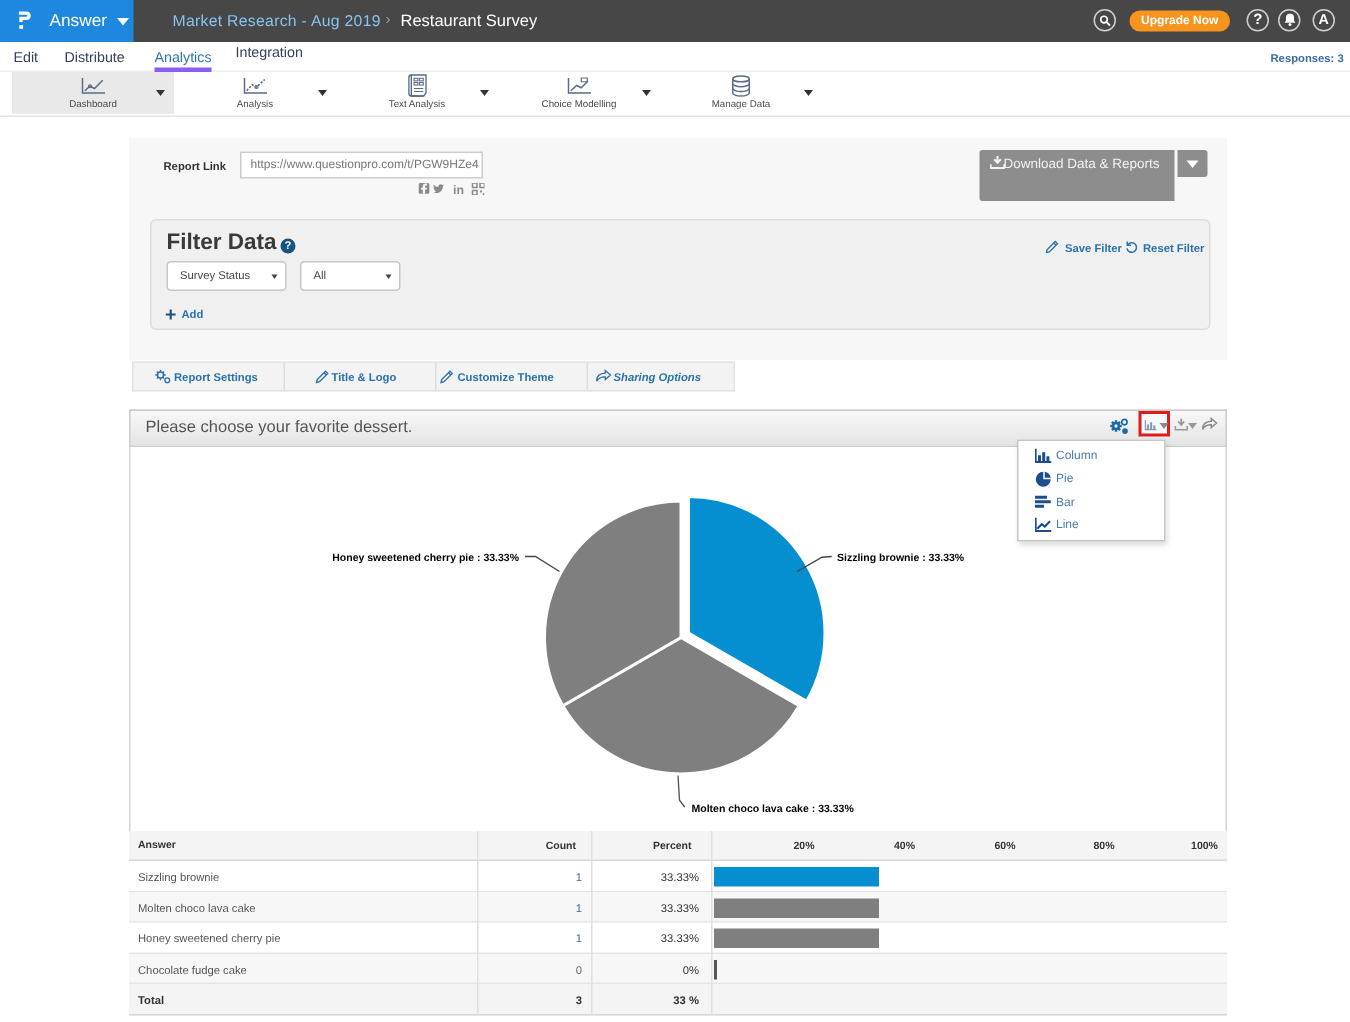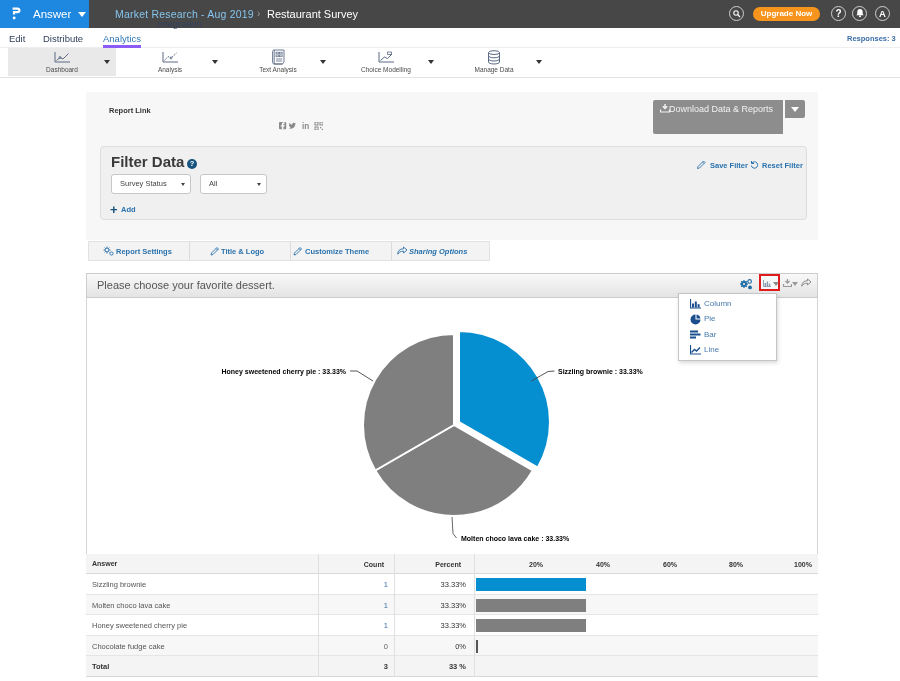--- a/index.html
+++ b/index.html
@@ -37,21 +37,21 @@
   <svg class="abs" style="left:856px;top:9px;" width="8" height="9" viewBox="0 0 8 9">
       <path d="M4 0 C2.2 0 1.3 1.2 1.3 2.8 L1.3 4.8 L0.4 6.2 L7.6 6.2 L6.7 4.8 L6.7 2.8 C6.7 1.2 5.8 0 4 0 Z" fill="#fff"></path>
       <circle cx="4" cy="7.3" r="1" fill="#fff"></circle>
     </svg>
   <div class="abs" style="left:875px;top:6px;width:15px;height:15px;border:1px solid #cfcfcf;border-radius:50%;color:#fff;font-size:9.5px;font-weight:bold;text-align:center;line-height:14px;">A</div>
 
   <div class="abs" style="left:0;top:28px;width:900px;height:20px;background:#fff;border-bottom:1px solid #eeeeee;"></div>
   <div class="abs" style="left:9px;top:33px;font-size:9.5px;color:#33415c;">Edit</div>
   <div class="abs" style="left:43px;top:33px;font-size:9.5px;color:#33415c;">Distribute</div>
   <div class="abs" style="left:103px;top:33px;font-size:9.5px;color:#2e76b5;border-bottom:4px solid #8b5cf6;padding-bottom:1px;">Analytics</div>
-  <div class="abs" style="left:157px;top:18px;font-size:9.5px;color:#33415c;">Integration</div>
+  <div class="abs" style="left:157px;top:30px;font-size:9.5px;color:#33415c;">Integration</div>
   <div class="abs" style="left:847px;top:34px;font-size:7.5px;color:#3a6ea8;font-weight:bold;">Responses: 3</div>
 
   <div class="abs" style="left:0;top:48px;width:900px;height:30px;background:#fff;border-bottom:1px solid #e3e3e3;"></div>
   <div class="abs" style="left:8px;top:48px;width:108px;height:28px;background:#e9e9e9;"></div>
 
   <svg class="abs" style="left:54px;top:51px;" width="17" height="13" viewBox="0 0 17 13">
     <path d="M1 1 V11 H16" fill="none" stroke="#5b6b85" stroke-width="1"></path>
     <path d="M2.5 9.5 L6 6.5 L9 8 L14.5 2.5" fill="none" stroke="#5b6b85" stroke-width="1"></path>
     <circle cx="6" cy="6.5" r="1" fill="none" stroke="#5b6b85" stroke-width="0.8"></circle>
   </svg>
@@ -91,20 +91,21 @@
     <ellipse cx="7" cy="2.6" rx="5.5" ry="1.9" fill="none" stroke="#5b6b85" stroke-width="1"></ellipse>
     <path d="M1.5 2.6 V12 c0 1.1 2.5 2 5.5 2 s5.5 -0.9 5.5 -2 V2.6" fill="none" stroke="#5b6b85" stroke-width="1"></path>
     <path d="M1.5 5.8 c0 1.1 2.5 2 5.5 2 s5.5 -0.9 5.5 -2" fill="none" stroke="#5b6b85" stroke-width="1"></path>
     <path d="M1.5 9 c0 1.1 2.5 2 5.5 2 s5.5 -0.9 5.5 -2" fill="none" stroke="#5b6b85" stroke-width="1"></path>
   </svg>
   <div class="abs" style="left:444px;top:66px;width:100px;text-align:center;font-size:6.5px;color:#4a4a4a;">Manage Data</div>
   <div class="abs caret sm" style="left:536px;top:60px;color:#333;"></div>
 
   <div class="abs" style="left:86px;top:92px;width:732px;height:148px;background:#f7f7f7;"></div>
   <div class="abs" style="left:109px;top:106px;font-size:7.5px;font-weight:bold;color:#333;">Report Link</div>
+  <div class="abs" style="left:160px;top:101px;width:162px;height:18px;background:#fff;border:1px solid #ccc;font-size:8px;color:#777;line-height:16px;padding-left:6px;white-space:nowrap;overflow:hidden;">https://www.questionpro.com/t/PGW9HZe4</div>
 
   <svg class="abs" style="left:279px;top:122px;" width="44" height="8" viewBox="0 0 44 8">
     <rect x="0" y="0" width="7.2" height="7.2" rx="1" fill="#8a8a8a"></rect>
     <path d="M4.4 7.2 V4.4 h1.1 l.2-1.3 H4.4 v-.8 c0-.4.15-.65.7-.65 h.65 V.45 C5.5.4 5.1.35 4.7.35 c-1.1 0-1.85.65-1.85 1.85 v1 H1.7 v1.3 h1.15 v2.7 Z" fill="#f7f7f7"></path>
     <path d="M12 6.7 c2.7 0 4.2-2.25 4.2-4.2 l0-.19 c.29-.21.54-.47.74-.77 -.27.12-.55.2-.85.23 .31-.18.54-.47.65-.82 -.29.17-.6.29-.94.36 -.27-.29-.66-.47-1.09-.47 -.82 0-1.49.67-1.49 1.49 l.04.34 c-1.24-.06-2.34-.65-3.08-1.55 -.13.22-.2.48-.2.75 0 .52.26.97.66 1.24 -.24-.01-.47-.08-.67-.19 v.02 c0 .72.51 1.32 1.2 1.46 -.13.03-.26.05-.39.05 l-.28-.03 c.19.59.74 1.02 1.39 1.03 -.51.4-1.15.64-1.85.64 l-.35-.02 c.66.42 1.44.67 2.28.67" fill="#8a8a8a"></path>
     <text x="23" y="7" font-size="8.2" font-weight="bold" fill="#8a8a8a" font-family="Liberation Sans">in</text>
     <rect x="36" y="0" width="3" height="3" fill="none" stroke="#8a8a8a" stroke-width="1"></rect>
     <rect x="41" y="0" width="3" height="3" fill="none" stroke="#8a8a8a" stroke-width="1"></rect>
     <rect x="36" y="5" width="3" height="3" fill="none" stroke="#8a8a8a" stroke-width="1"></rect>
     <rect x="41" y="5" width="1.3" height="1.3" fill="#8a8a8a"></rect>

